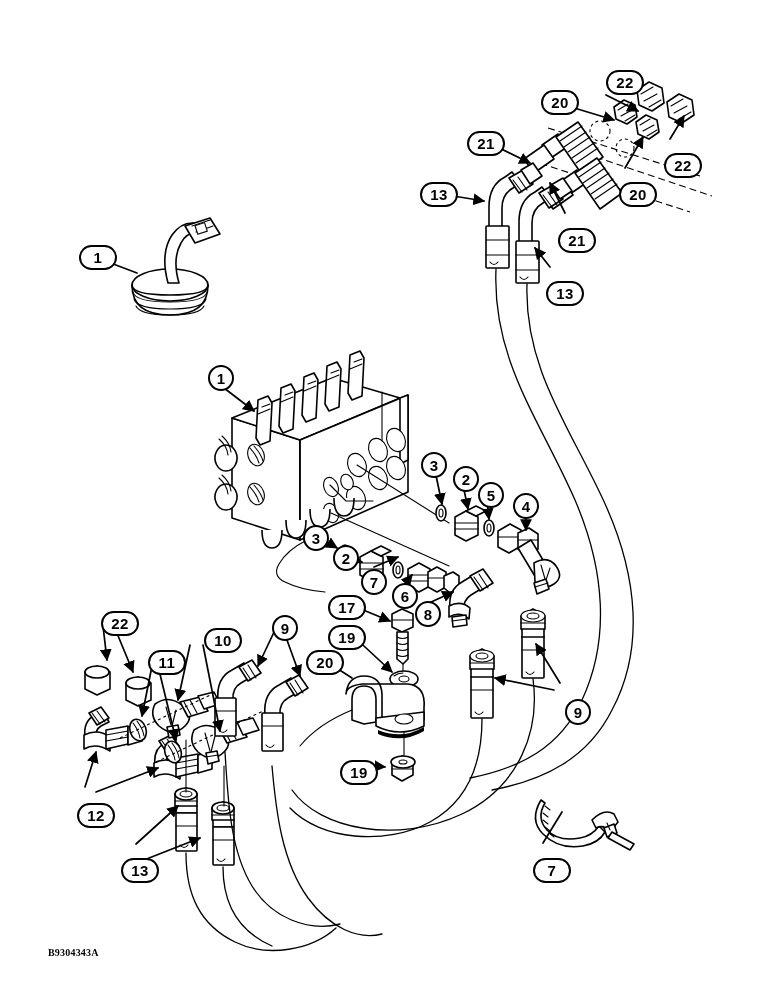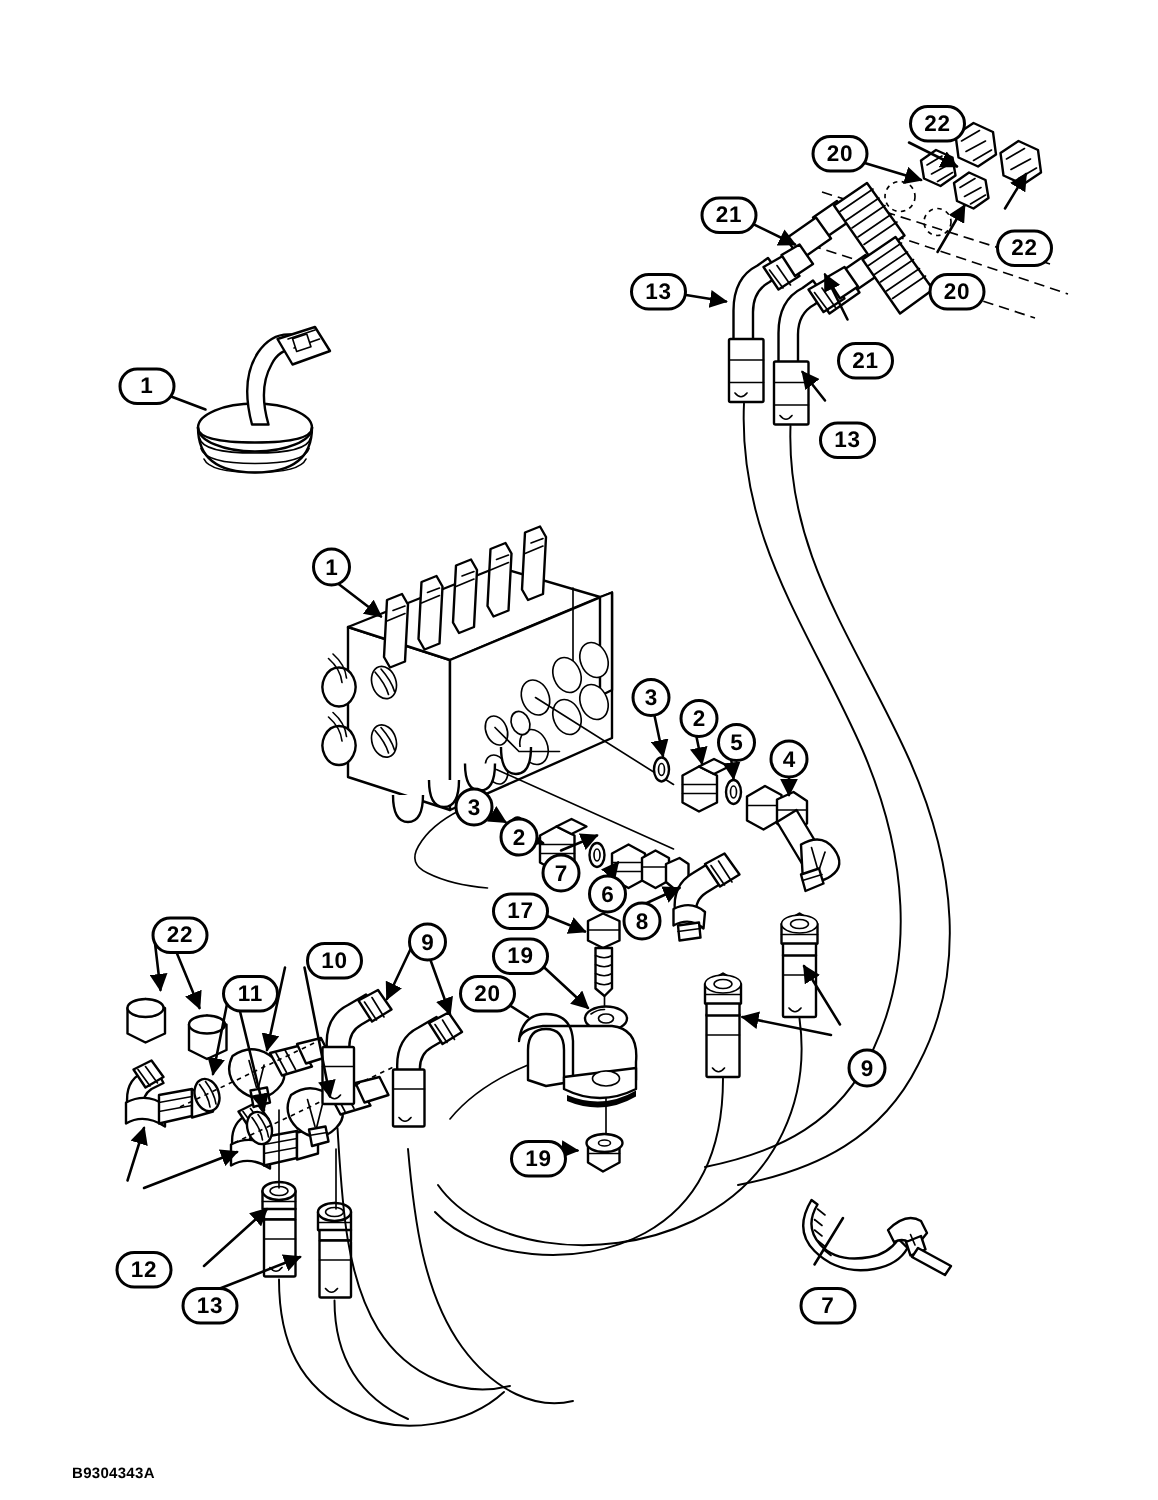--- a/index.html
+++ b/index.html
@@ -21,22 +21,22 @@
   #art {
     position: absolute;
     left: 0;
     top: 0;
     width: 772px;
     height: 1000px;
   }
   #figure-id {
     position: absolute;
     left: 36px;
-    top: 977px;
-    font-family: Liberation Sans, sans-serif;
+    top: 947px;
+    font-family: Liberation Serif, serif;
     font-size: 10px;
     font-weight: bold;
     letter-spacing: 0.2px;
     color: #000000;
     white-space: nowrap;
     padding-left: 12px;
   }
   .callout {
     position: absolute;
     display: flex;
@@ -586,20 +586,20 @@
       <div class="callout c1" style="left: 415px; top: 601px;">8</div>
       <div class="callout c2" style="left: 328px; top: 595px;">17</div>
       <div class="callout c2" style="left: 328px; top: 625px;">19</div>
       <div class="callout c2" style="left: 306px; top: 650px;">20</div>
       <div class="callout c2" style="left: 101px; top: 611px;">22</div>
       <div class="callout c1" style="left: 272px; top: 615px;">9</div>
       <div class="callout c2" style="left: 204px; top: 628px;">10</div>
       <div class="callout c2" style="left: 148px; top: 650px;">11</div>
       <div class="callout c1" style="left: 565px; top: 699px;">9</div>
       <div class="callout c2" style="left: 340px; top: 760px;">19</div>
-      <div class="callout c2" style="left: 77px; top: 803px; margin-top: 31px;">12</div>
+      <div class="callout c2" style="left: 77px; top: 803px;">12</div>
       <div class="callout c2" style="left: 121px; top: 858px;">13</div>
       <div class="callout c2" style="left: 533px; top: 858px;">7</div>
     </div>
 
   <div id="figure-id">B9304343A</div>
 
 </div>
 
 </body></html>

